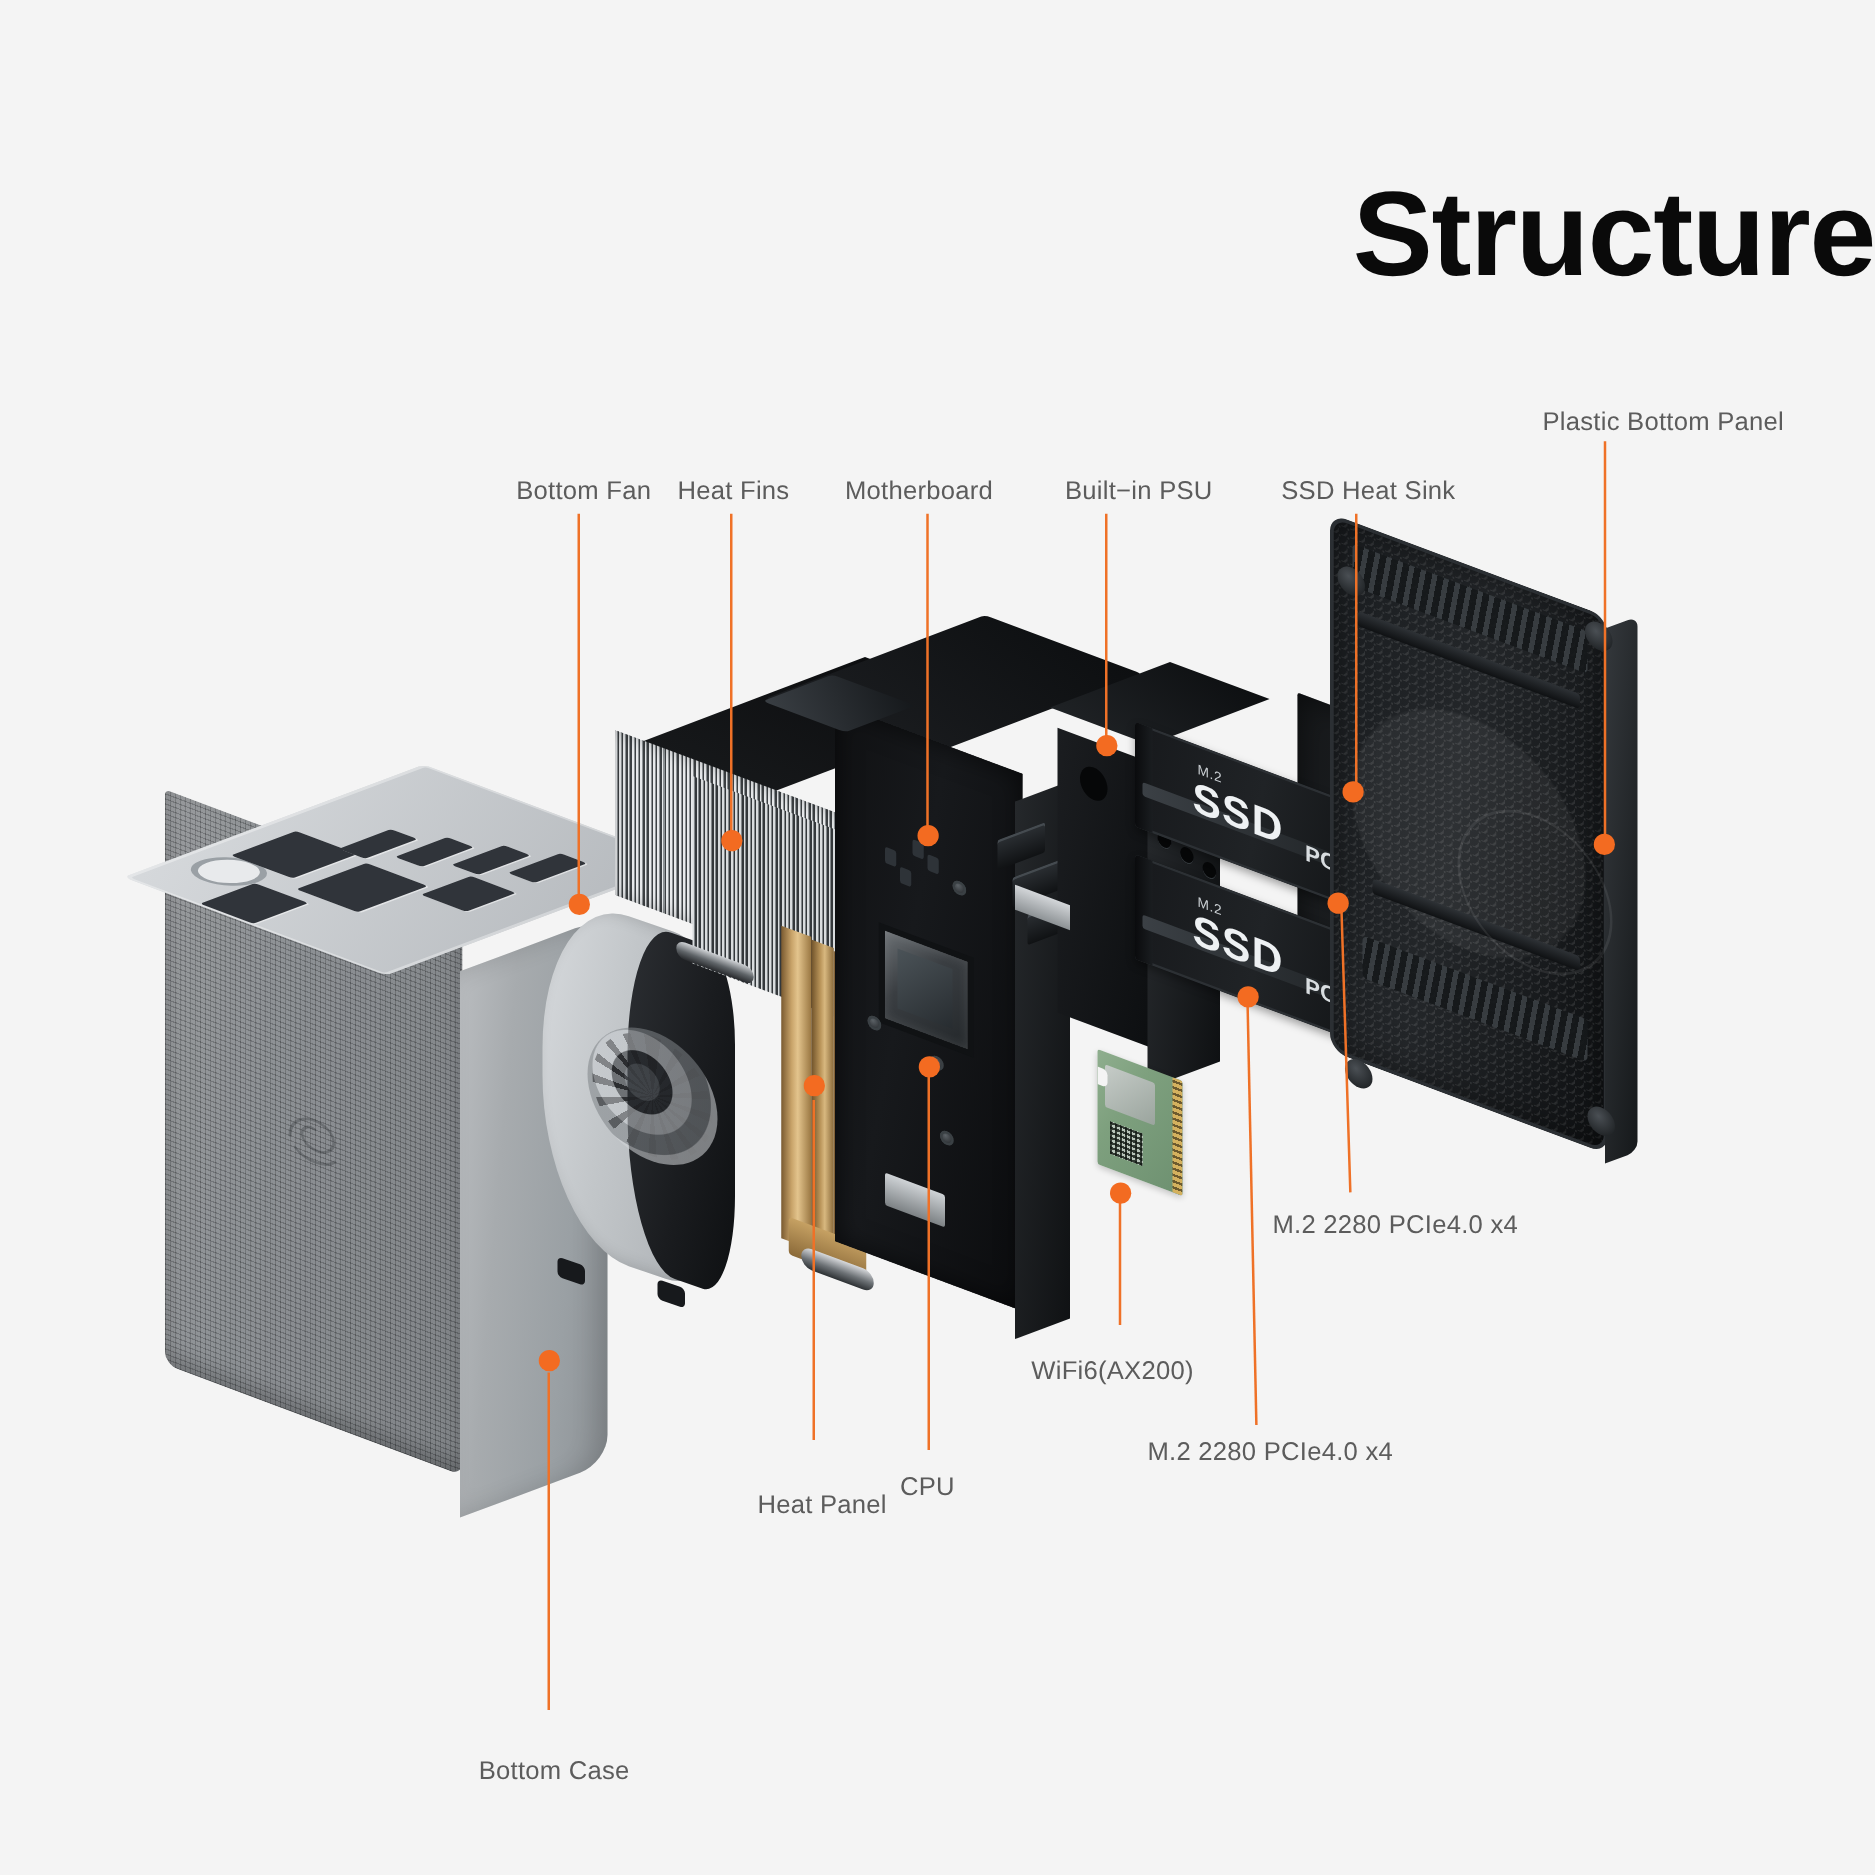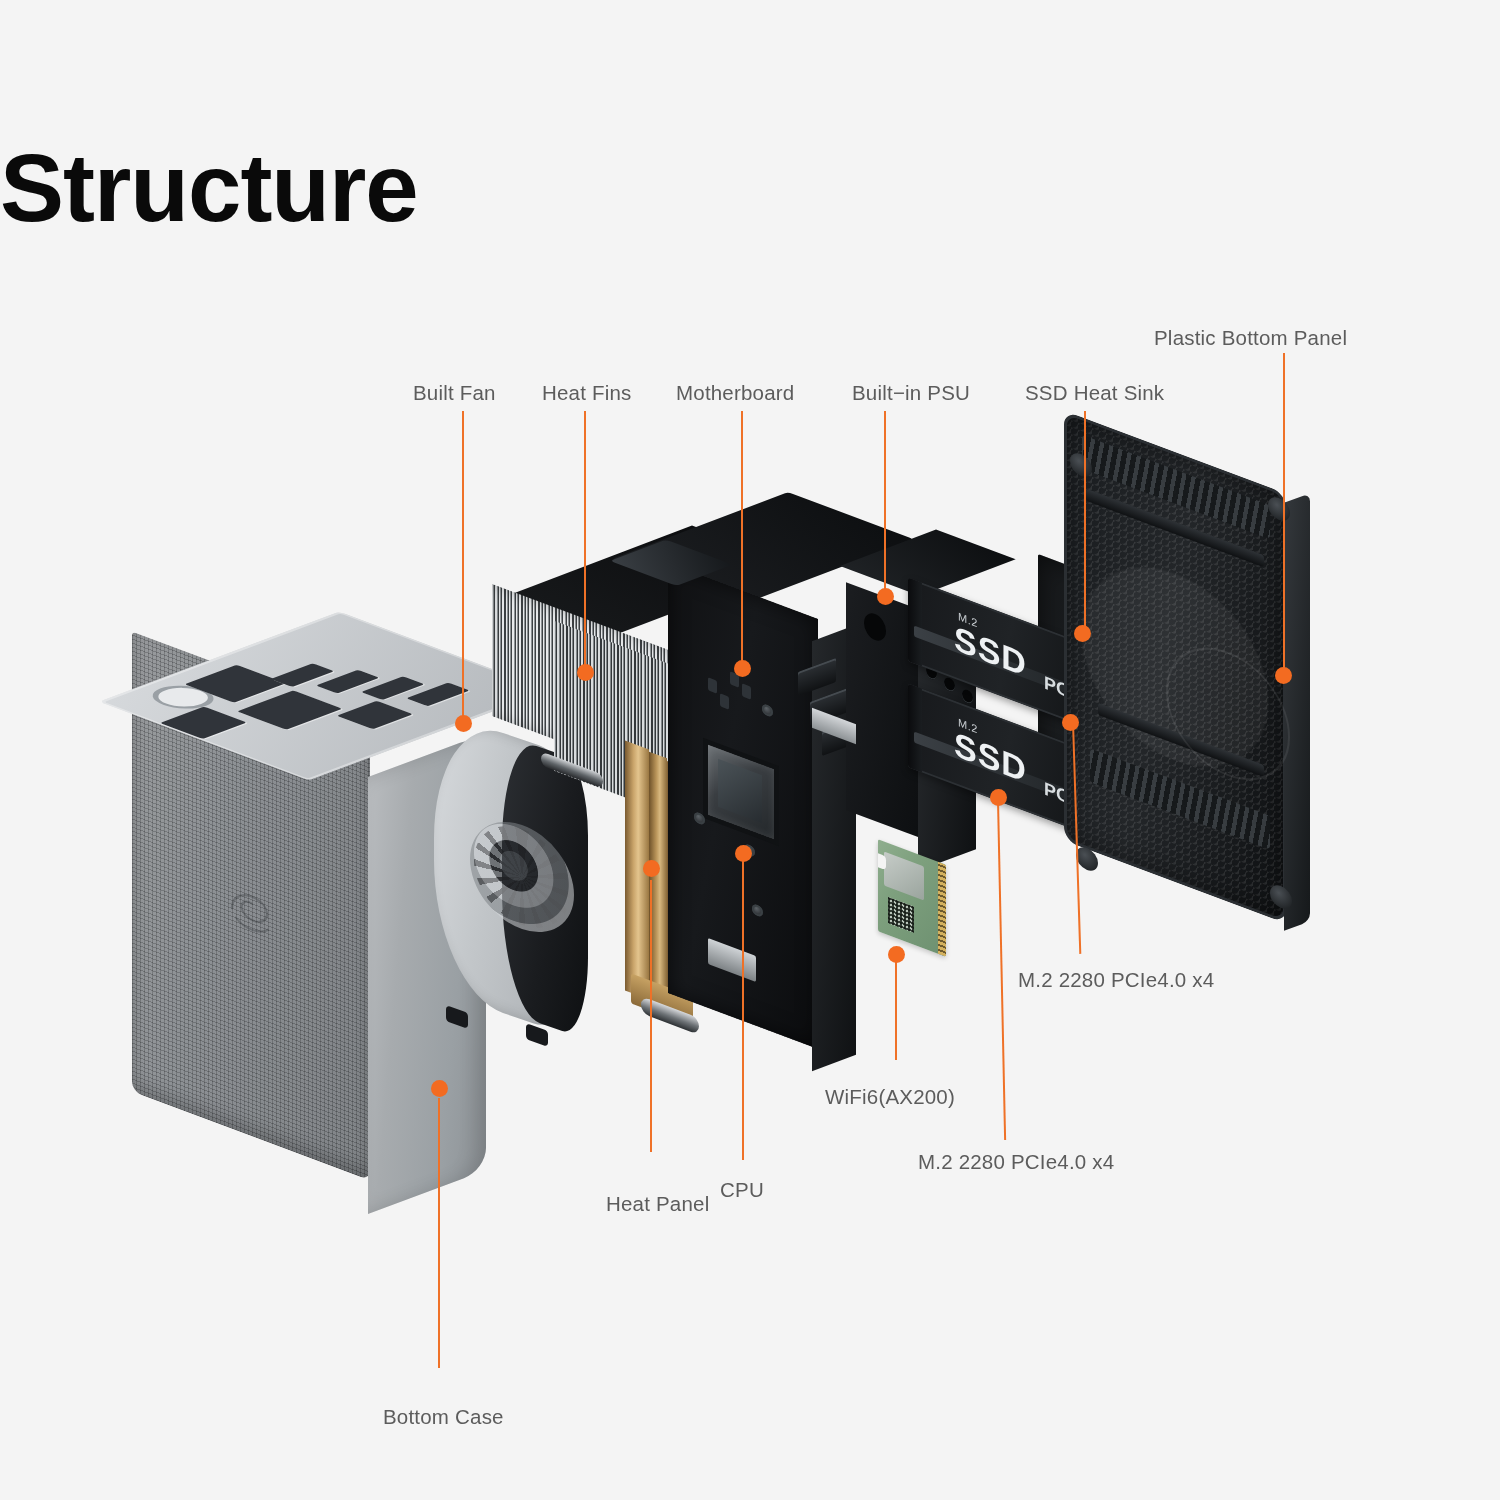--- a/index.html
+++ b/index.html
@@ -8,21 +8,21 @@
     background:#f4f4f4;
     font-family:"Liberation Sans","DejaVu Sans",sans-serif;
     overflow:hidden;
     position:relative;
   }
   #stage{position:absolute;inset:0;}
 
   
   .title{
     position:absolute;left:0;right:0;top:140px;
-    text-align:left;
+    text-align:right;
     font-size:96px;font-weight:bold;letter-spacing:-1px;
     color:#0a0a0a;line-height:1;
   }
 
   
   .callout-label{
     position:absolute;
     font-size:20.5px;
     color:#5c5c5c;
     white-space:nowrap;
@@ -538,41 +538,41 @@
     <div class="panel-groove" style="left:52px;top:282px;width:166px;height:12px;"></div>
     <div class="panel-circle"></div>
     <div class="panel-foot" style="left:24px;top:2px;"></div>
     <div class="panel-foot" style="left:222px;top:46px;"></div>
     <div class="panel-foot" style="left:30px;top:396px;"></div>
     <div class="panel-foot" style="left:224px;top:434px;"></div>
   </div>
 
   <div class="leader" style="left:462px;top:411px;width:2px;height:312px;"></div>
   <div class="dot" style="left:455px;top:715px;"></div>
-  <div class="callout-label" style="left:413px;top:381px;">Built Fan</div>
+  <div class="callout-label" style="left:413px;top:381px;">Bottom Fan</div>
 
   <div class="leader" style="left:584px;top:411px;width:2px;height:262px;"></div>
   <div class="dot" style="left:577px;top:664px;"></div>
   <div class="callout-label" style="left:542px;top:381px;text-align:right;">Heat Fins</div>
 
   <div class="leader" style="left:741px;top:411px;width:2px;height:258px;"></div>
   <div class="dot" style="left:734px;top:660px;"></div>
   <div class="callout-label" style="left:676px;top:381px;">Motherboard</div>
 
   <div class="leader" style="left:884px;top:411px;width:2px;height:185px;"></div>
   <div class="dot" style="left:877px;top:588px;"></div>
   <div class="callout-label" style="left:820px;top:381px;margin-left:32px;">Built−in PSU</div>
 
   <div class="leader" style="left:1084px;top:411px;width:2px;height:220px;"></div>
   <div class="dot" style="left:1074px;top:625px;"></div>
   <div class="callout-label" style="left:1025px;top:381px;">SSD Heat Sink</div>
 
   <div class="leader" style="left:1283px;top:353px;width:2px;height:322px;"></div>
   <div class="dot" style="left:1275px;top:667px;"></div>
-  <div class="callout-label" style="left:1154px;top:326px;">Plastic Bottom Panel</div>
+  <div class="callout-label" style="left:1234px;top:326px;">Plastic Bottom Panel</div>
 
   <div class="leader" style="left:1072px;top:722px;width:2px;height:232px;transform:rotate(-1.8deg);"></div>
   <div class="dot" style="left:1062px;top:714px;"></div>
   <div class="callout-label" style="left:1018px;top:968px;">M.2 2280 PCIe4.0 x4</div>
 
   <div class="leader" style="left:997px;top:800px;width:2px;height:340px;transform:rotate(-1.2deg);"></div>
   <div class="dot" style="left:990px;top:789px;"></div>
   <div class="callout-label" style="left:918px;top:1150px;">M.2 2280 PCIe4.0 x4</div>
 
   <div class="leader" style="left:895px;top:960px;width:2px;height:100px;"></div>

